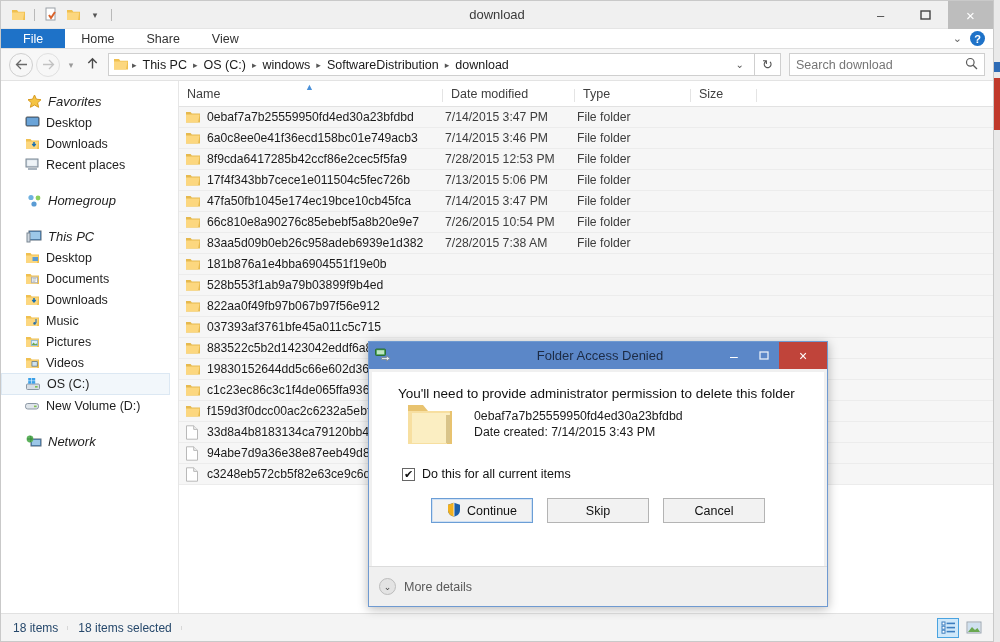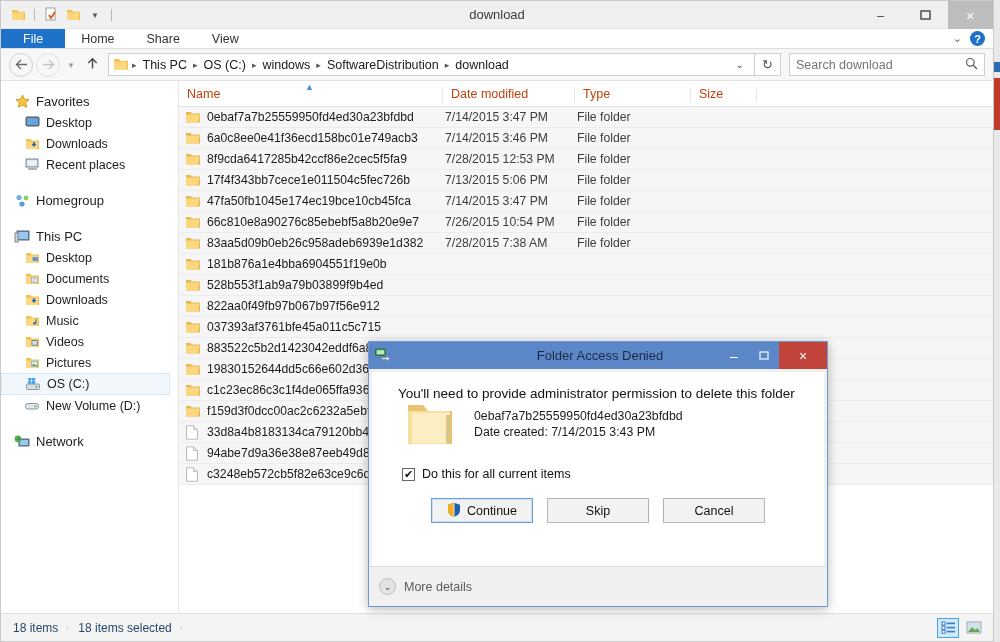--- a/index.html
+++ b/index.html
@@ -98,28 +98,28 @@
   #bodyrow { flex:1; display:flex; min-height:0; position:relative; }
 
   
   #navpane {
     width:178px; background:#ffffff; border-right:1px solid #e6e6e6;
     padding-top:10px; overflow:hidden; font-size:12.5px;
   }
   .navitem { display:flex; align-items:center; height:21px; padding-left:8px; color:#1e1e1e; white-space:nowrap; }
   .navitem.sel { background:#f2f7fb; border:1px solid #dce8f3; height:22px; margin-right:8px; }
   .navitem .ic { width:18px; height:16px; margin-right:5px; display:flex; align-items:center; justify-content:center; flex:0 0 18px; }
-  .navitem.l1 { padding-left:12px; font-size:13px; }
+  .navitem.l1 { padding-left:24px; font-size:13px;font-style:italic; }
   .navitem.l2 { padding-left:22px; }
   .navgap { height:15px; }
 
   
   #listpane { flex:1; display:flex; flex-direction:column; min-width:0; background:#fff; position:relative; }
   #colhead { height:26px; display:flex; align-items:flex-end; border-bottom:1px solid #e2e2e2; position:relative; }
-  .col { font-size:12.5px; color:#c2410c; padding:0 12px 5px 8px; position:relative; }
+  .col { font-size:12.5px; color:#404040; padding:0 12px 5px 8px; position:relative; }
   .col .vsep { position:absolute; right:0; top:2px; bottom:4px; width:1px; background:#e4e4e4; }
   #c-name { width:264px; }
   #c-date { width:132px; }
   #c-type { width:116px; }
   #c-size { width:66px; }
   #sortmark { position:absolute; left:126px; top:1px; color:#4a90d9; font-size:9px; }
 
   #rows { flex:1; overflow:hidden; }
   .row { height:21px; display:flex; align-items:center; background:#f6f6f6; border-bottom:1px solid #ececec; }
   .row .cell { font-size:12.2px; color:#1b1b1b; white-space:nowrap; overflow:hidden; }
@@ -408,36 +408,36 @@
               <circle cx="9.6" cy="9.4" r="1.3" fill="#2a6fa8"></circle>
             </svg>
         </span>
         <span>Music</span>
       </div>
       <div class="navitem l2">
         <span class="ic">
           <svg width="15" height="14" viewBox="0 0 15 14">
               <path d="M1 2h4.5l1.2 1.6H14V12H1z" fill="#f0c050"></path>
               <path d="M1 4.4h12.4L12 12H1z" fill="#fcd77f"></path>
-              <rect x="6.6" y="5.3" width="6" height="5.2" fill="#4a6b86"></rect>
-              <rect x="7.3" y="6" width="4.6" height="3.8" fill="#cfe2f0"></rect>
-            </svg>
-        </span>
-        <span>Videos</span>
+              <rect x="6.4" y="5.4" width="6.2" height="5" fill="#dff0fb" stroke="#8fb8d4"></rect>
+              <path d="M6.6 10l2-2.4 1.6 1.6 1.2-1 1 1.8z" fill="#6aa84f"></path>
+            </svg>
+        </span>
+        <span>Pictures</span>
       </div>
       <div class="navitem l2">
         <span class="ic">
           <svg width="15" height="14" viewBox="0 0 15 14">
               <path d="M1 2h4.5l1.2 1.6H14V12H1z" fill="#f0c050"></path>
               <path d="M1 4.4h12.4L12 12H1z" fill="#fcd77f"></path>
-              <rect x="6.4" y="5.4" width="6.2" height="5" fill="#dff0fb" stroke="#8fb8d4"></rect>
-              <path d="M6.6 10l2-2.4 1.6 1.6 1.2-1 1 1.8z" fill="#6aa84f"></path>
-            </svg>
-        </span>
-        <span>Pictures</span>
+              <rect x="6.6" y="5.3" width="6" height="5.2" fill="#4a6b86"></rect>
+              <rect x="7.3" y="6" width="4.6" height="3.8" fill="#cfe2f0"></rect>
+            </svg>
+        </span>
+        <span>Videos</span>
       </div>
       <div class="navitem l2 sel">
         <span class="ic">
           <svg width="16" height="14" viewBox="0 0 16 14">
               <rect x="1.5" y="7" width="13" height="5.5" rx="1" fill="#d6dde4" stroke="#8a96a3"></rect>
               <rect x="10" y="9" width="2.6" height="1.6" fill="#7fbf4f"></rect>
               <rect x="3.2" y="1" width="3.2" height="2.6" fill="#3aa0e8"></rect>
               <rect x="7" y="1" width="3.2" height="2.6" fill="#3aa0e8"></rect>
               <rect x="3.2" y="4.1" width="3.2" height="2.6" fill="#3aa0e8"></rect>
               <rect x="7" y="4.1" width="3.2" height="2.6" fill="#3aa0e8"></rect>

